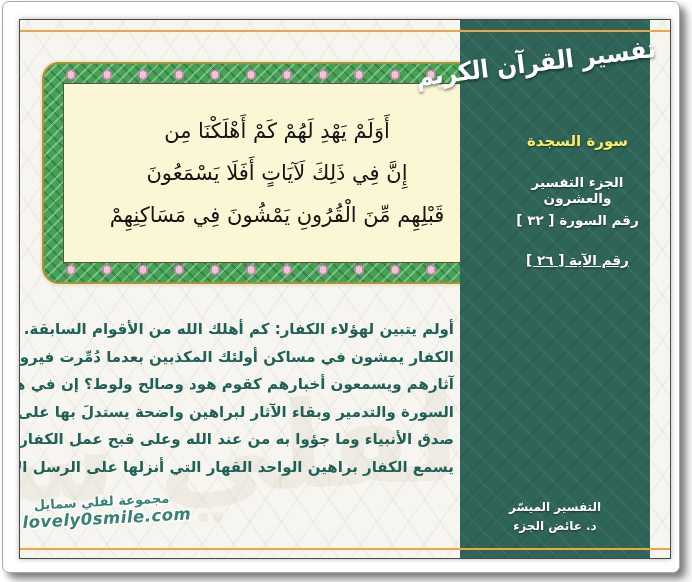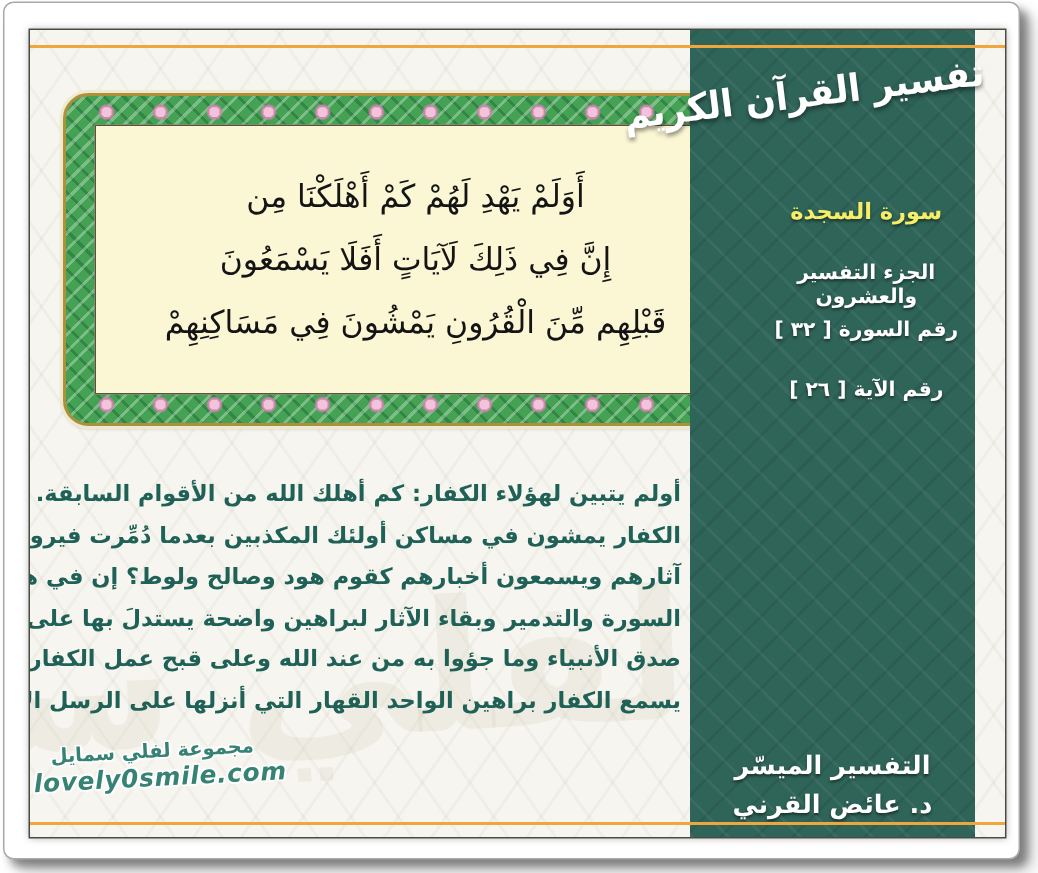--- a/index.html
+++ b/index.html
@@ -33,22 +33,22 @@
            color:#ffffff;text-align:center;direction:rtl;}
   .sb-title{position:absolute;top:26px;left:-12px;right:-12px;
             font-size:25px;font-weight:bold;color:#ffffff;white-space:nowrap;
             transform:rotate(-7deg) scaleX(0.95);
             text-shadow:0 2px 3px rgba(0,0,0,0.45);}
   .sb-item{position:absolute;left:0;right:0;font-weight:bold;font-size:13.5px;
            color:#ffffff;text-shadow:0 1px 2px rgba(0,0,0,0.5);margin-left:45px;}
   .sb-surah{top:112px;color:#f7ee67;font-size:15px;}
   .sb-juz{top:154px;}
   .sb-num-surah{top:192px;}
-  .sb-num-ayah{top:232px;}
-  .sb-footer{position:absolute;left:0;right:0;top:478px;font-weight:bold;font-size:17px;
+  .sb-num-ayah{top:232px;text-decoration:underline;}
+  .sb-footer{position:absolute;left:0;right:0;top:478px;font-weight:bold;font-size:12px;
              line-height:1.55;text-shadow:0 1px 2px rgba(0,0,0,0.5);}
   
   .frame{position:absolute;left:22px;top:42px;width:470px;height:222px;z-index:2;
          border:2px solid #ad9138;border-radius:17px;
          box-shadow:0 0 0 2px #efe9d2, 0 1px 3px rgba(0,0,0,0.25);
          background-color:#45a153;
          background-image:
            radial-gradient(circle, #f2c4da 0 3.5px, #cf84b0 3.5px 4.5px, transparent 5.5px),
            repeating-linear-gradient(135deg, rgba(255,255,255,0.30) 0 2px, transparent 2px 8px),
            repeating-linear-gradient(45deg, rgba(15,85,40,0.35) 0 2px, transparent 2px 9px);
@@ -102,21 +102,21 @@
       </div>
 
       <div class="sidebar">
         <div class="sb-title">تفسير القرآن الكريم</div>
         <div class="sb-item sb-surah">سورة السجدة</div>
         <div class="sb-item sb-juz">الجزء التفسير والعشرون</div>
         <div class="sb-item sb-num-surah">رقم السورة [ ٣٢ ]</div>
         <div class="sb-item sb-num-ayah">رقم الآية [ ٢٦ ]</div>
         <div class="sb-footer">
           <div>التفسير الميسّر</div>
-          <div>د. عائض القرني</div>
+          <div>د. عائض الجزء</div>
         </div>
       </div>
 
       <div class="gold-line top"></div>
       <div class="gold-line bottom"></div>
 
     </div>
   </div>
 </div>
 

